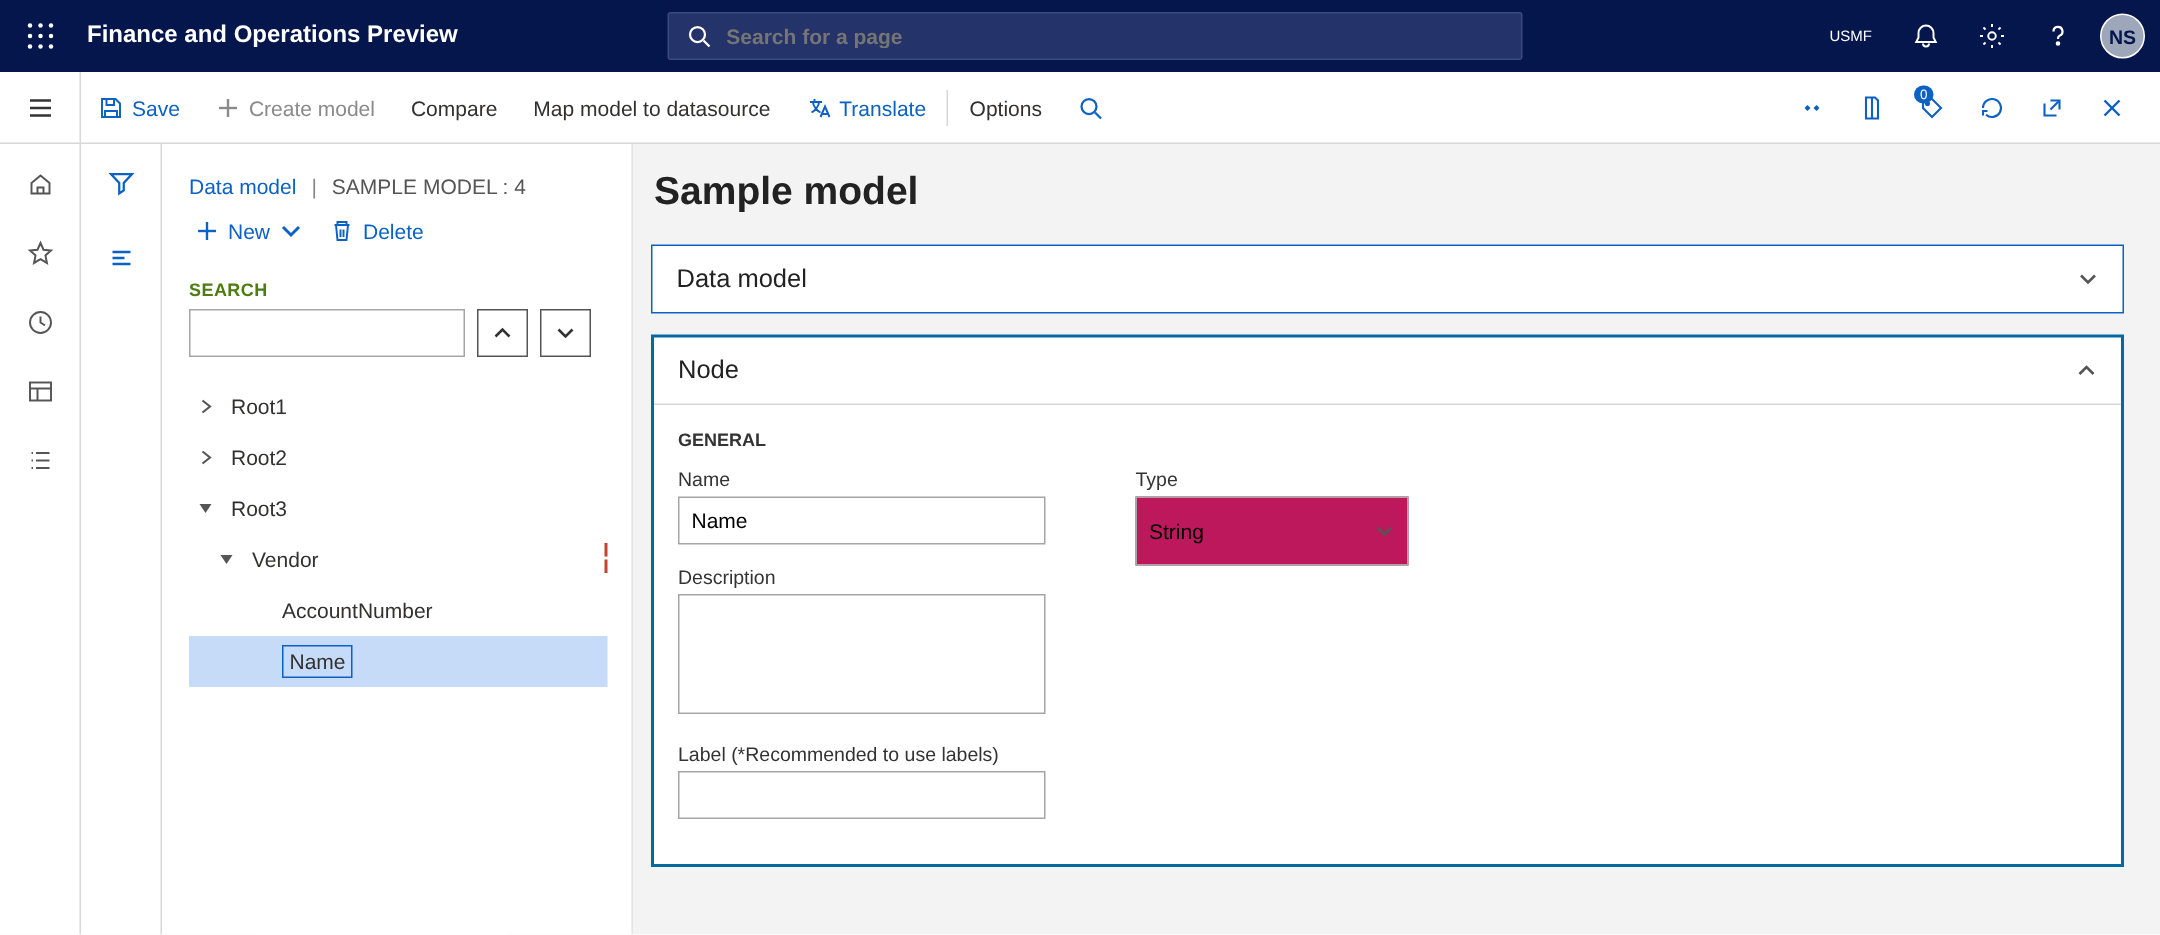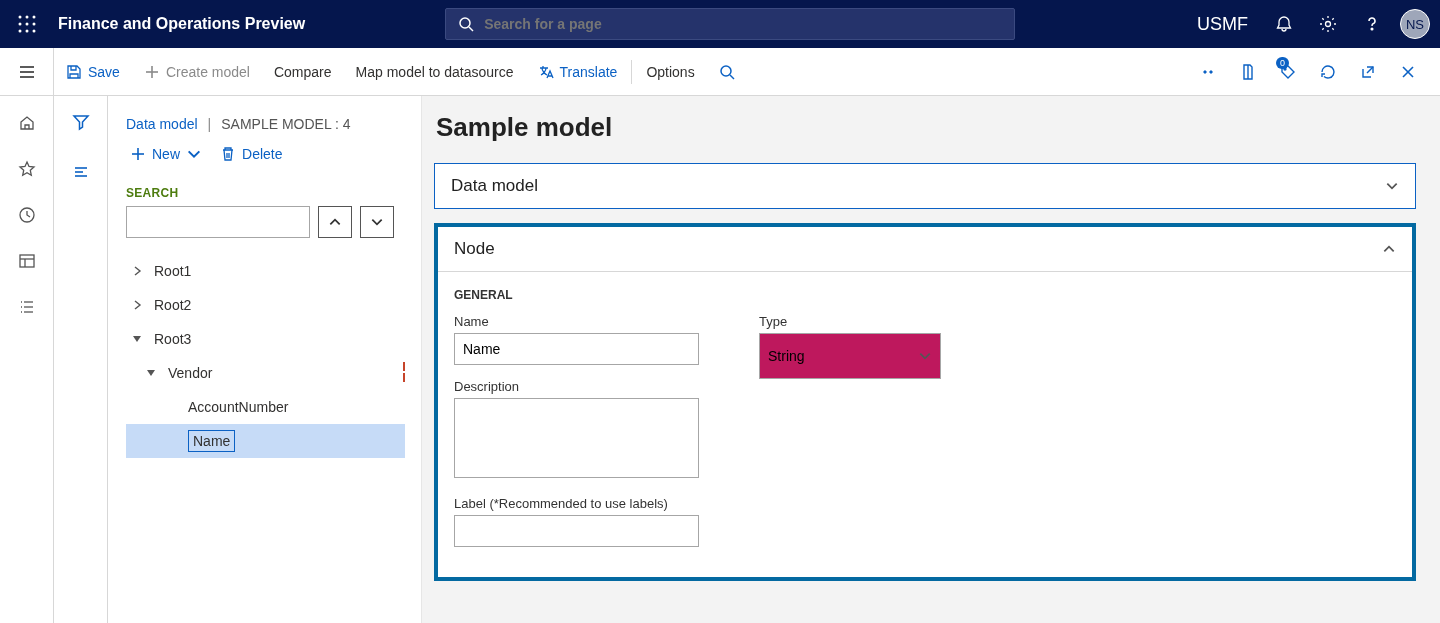--- a/index.html
+++ b/index.html
@@ -7,24 +7,24 @@
 
   
   .topbar { height: 48px; background: #05164d; color: #fff; display: flex; align-items: center; }
   .waffle { width: 54px; height: 48px; display:flex; align-items:center; justify-content:center; cursor:pointer; }
   .waffle svg { width: 18px; height: 18px; }
   .title { font-size: 16px; font-weight: 600; white-space: nowrap; padding-left: 4px; }
   .search-wrap { margin-left: 140px; width: 570px; height: 32px; background: #25336b; border-radius: 2px; display:flex; align-items:center; padding: 0 12px; gap: 10px; border: 1px solid #3b4a80; }
   .search-wrap svg { width: 16px; height: 16px; flex: none; }
   .search-wrap input { flex: 1; background: transparent; border: none; color: #e6e6e6; font-size: 14px; outline: none; font-weight: bold; }
   .top-right { margin-left: auto; display:flex; align-items:center; gap: 0; padding-right: 10px; }
-  .company { font-size: 18px; padding: 0 14px; }
+  .company { font-size: 10px; padding: 0 14px; }
   .top-btn { width: 44px; height: 48px; display:flex; align-items:center; justify-content:center; cursor:pointer; }
   .top-btn svg { width: 18px; height: 18px; }
-  .avatar { width: 30px; height: 30px; border-radius: 50%; background: #9ea6b9; color:#05164d; font-size: 13px; font-weight: 400; display:flex; align-items:center; justify-content:center; margin-left: 6px; border: 1px solid #fff; }
+  .avatar { width: 30px; height: 30px; border-radius: 50%; background: #9ea6b9; color:#05164d; font-size: 13px; font-weight: 700; display:flex; align-items:center; justify-content:center; margin-left: 6px; border: 1px solid #fff; }
 
   
   .actionbar { height: 48px; border-bottom: 1px solid #d7d7d7; display:flex; align-items:center; padding-left: 0; }
   .hamburger { width: 54px; height: 48px; display:flex; align-items:center; justify-content:center; cursor:pointer; border-right: 1px solid #d7d7d7; }
   .hamburger svg { width: 18px; height: 18px; }
   .ab-item { display:flex; align-items:center; gap: 6px; height: 48px; padding: 0 12px; font-size: 14px; color:#323130; cursor:pointer; }
   .ab-item.blue { color: #0b61c4; }
   .ab-item.gray { color: #8a8a8a; }
   .ab-divider { width: 1px; height: 24px; background: #d7d7d7; margin: 0 2px; }
   .ab-item svg { width: 16px; height: 16px; }
@@ -68,21 +68,21 @@
   .indent-1 { padding-left: 18px; }
   .indent-3 { padding-left: 62px; text-align: center; }
   .selected { background: #c6dbf7; }
   .selected .sel-box { border: 1px solid #0b61c4; padding: 1px 4px; height: 22px; display:flex; align-items:center; }
   .drag-handle { position:absolute; right:0; top:6px; display:flex; flex-direction:column; gap:2px;}
   .drag-handle span{ width:2px; height:9px; background:#c6442a; }
 
   
   .content { flex:1; padding: 16px 24px 0 12px; background:#f3f3f3; border-left: 1px solid #e6e6e6; overflow:auto; }
   .page-title { font-size: 26px; font-weight: 600; color:#222; margin-bottom: 20px; margin-left: 2px; }
-  .card { background:#fff; border: 4px solid #0369a1; margin-bottom: 14px; }
+  .card { background:#fff; border: 2px solid #0369a1; margin-bottom: 14px; }
   .card.active { border: 1px solid #0b61c4; }
   .card-header { display:flex; align-items:center; justify-content:space-between; padding: 12px 16px; font-size: 17px; color:#222; cursor:pointer; }
   .card-header svg { width: 14px; height: 14px; color:#555; }
   .card-body { border-top: 1px solid #d7d7d7; padding: 16px; }
   .section-h { font-size: 12px; font-weight: 700; color:#333; margin-bottom: 12px; }
   .form-row { display:flex; gap: 60px; }
   .form-col { display:flex; flex-direction:column; }
   .flabel { font-size: 13px; color:#333; margin-bottom: 4px; }
   .finput { width: 245px; height: 32px; border: 1px solid #a6a6a6; padding: 0 8px; font-size: 14px; }
   .ftextarea { width: 245px; height: 80px; border: 1px solid #a6a6a6; padding: 6px 8px; font-size: 14px; resize: none; }

